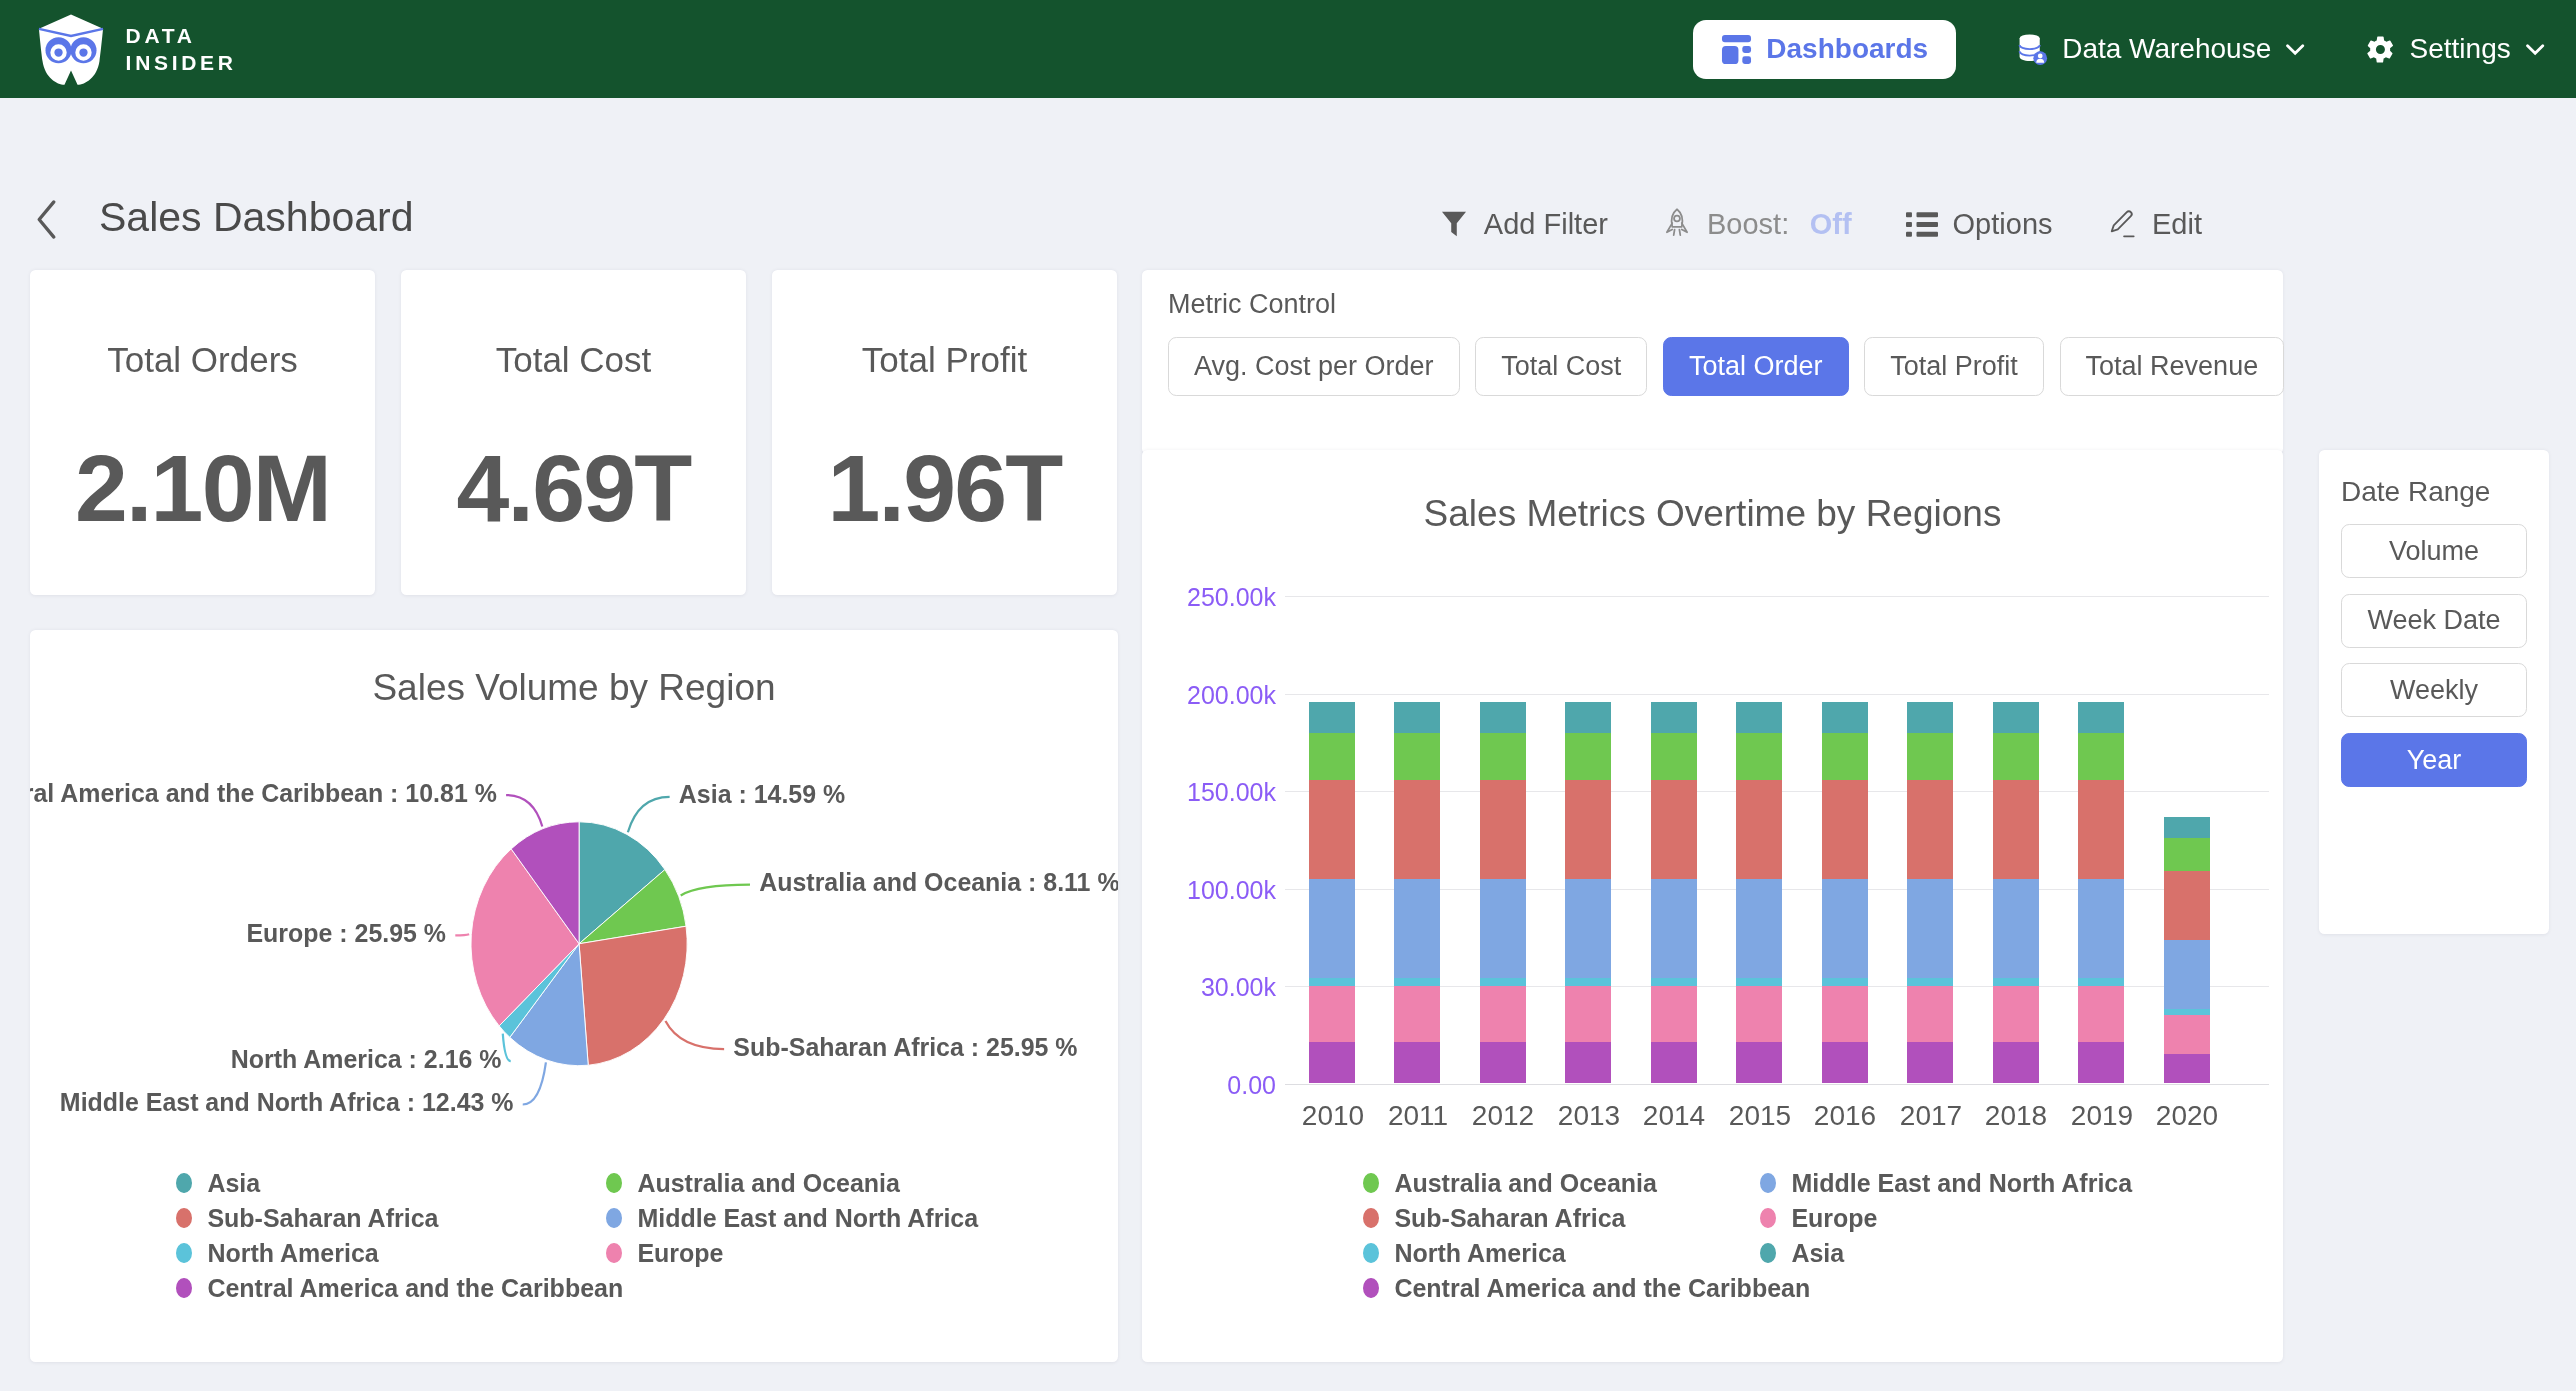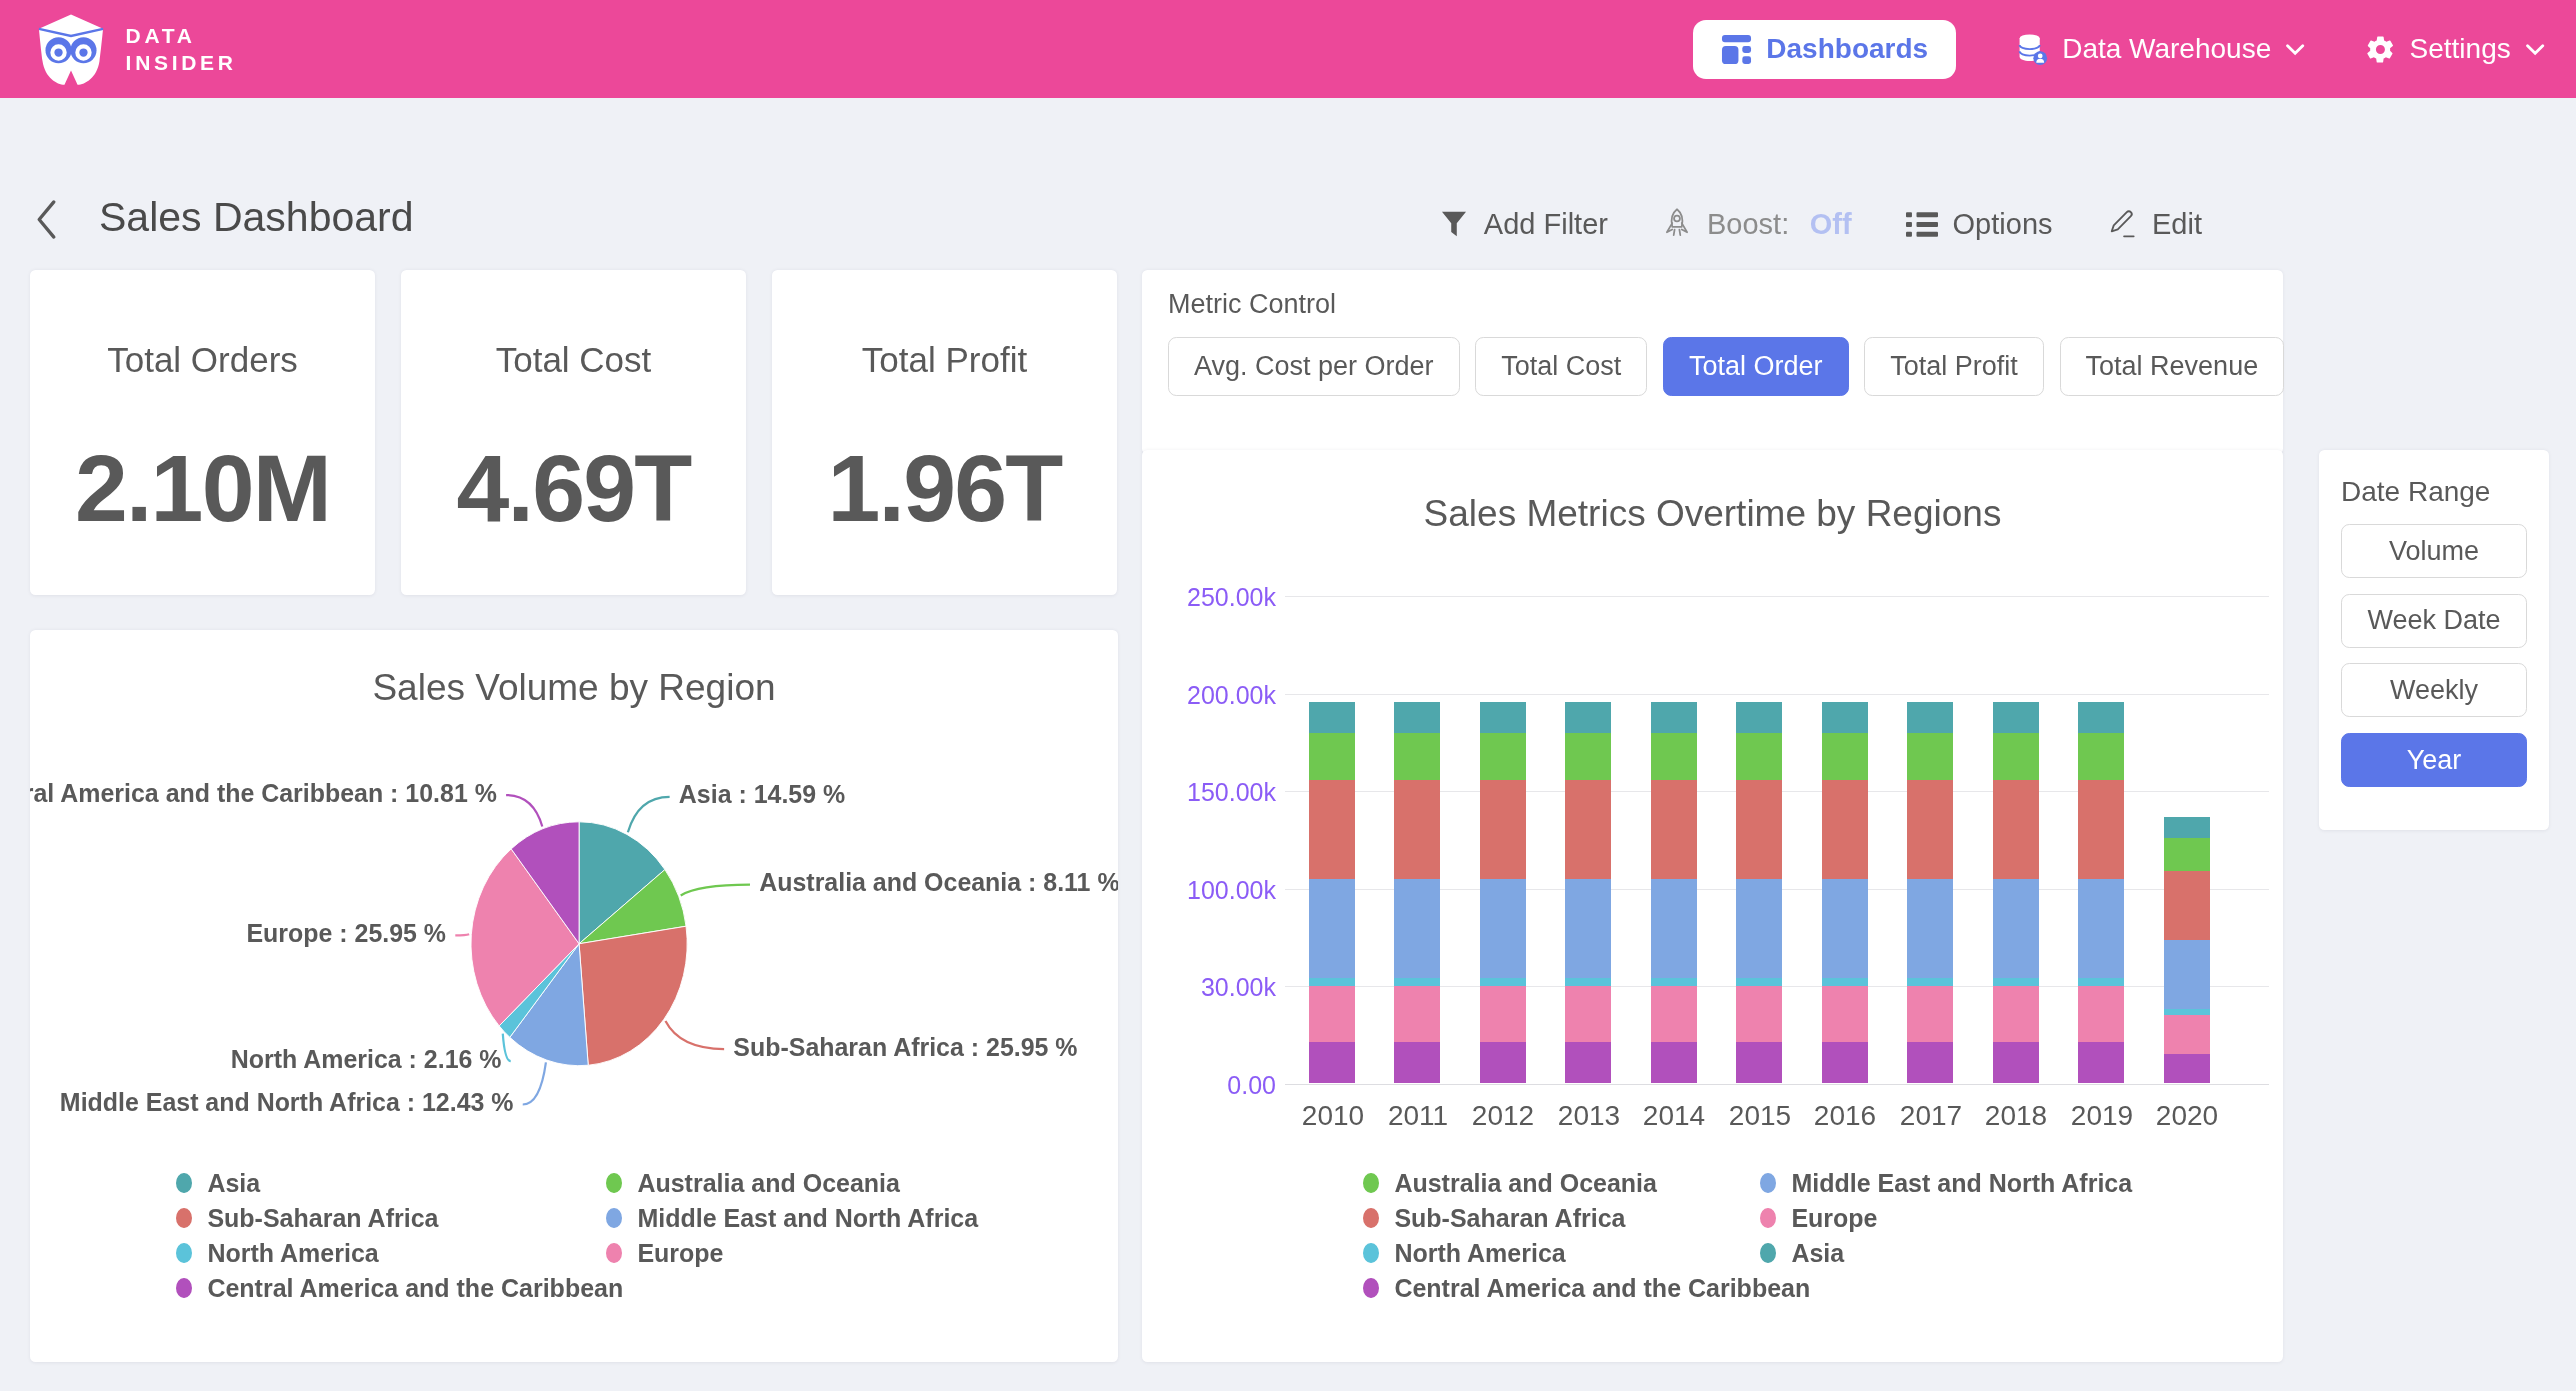--- a/index.html
+++ b/index.html
@@ -7,21 +7,21 @@
   body {
     background:#eff1f6;
     font-family:"Liberation Sans", sans-serif;
     position:relative;
     overflow:hidden;
     color:#595959;
   }
   
   .navbar {
     position:absolute; top:0; left:0; width:2576px; height:98px;
-    background:#ec4899; display:flex; align-items:center;
+    background:#14532d; display:flex; align-items:center;
     justify-content:space-between; padding:0 31px 0 33px;
   }
   .brand { display:flex; align-items:center; gap:16.6px; }
   .brand-text { color:#fff; font-weight:bold; font-size:21px; letter-spacing:3.7px; line-height:27px; }
   .nav-right { display:flex; align-items:center; gap:59px; }
   .nav-pill {
     background:#fff; color:#5B76E8; height:59px; border-radius:13px;
     display:flex; align-items:center; gap:14px; padding:0 28px;
     font-size:28px; font-weight:bold; cursor:pointer;
   }
@@ -46,21 +46,21 @@
   .metric-title { position:absolute; left:26px; top:18.5px; font-size:27px; color:#595959; }
   .metric-buttons { position:absolute; left:26px; top:67px; display:flex; gap:15.7px; }
   .btn {
     height:59px; padding:0 25px; border:1.8px solid #d9d9d9; border-radius:8.3px;
     background:#fff; color:#595959; font-size:27px;
     display:flex; align-items:center; justify-content:center; cursor:pointer; white-space:nowrap;
   }
   .btn.active { background:#5B76E8; border-color:#5B76E8; color:#fff; }
   .pie-card { left:30px; top:630px; width:1088px; height:732px; }
   .bar-card { left:1142px; top:450px; width:1141px; height:912px; }
-  .date-card { left:2319px; top:450px; width:230px; height:380px; }
+  .date-card { left:2319px; top:450px; width:230px; height:484px; }
   .chart-title { position:absolute; left:0; width:100%; text-align:center; font-size:37px; color:#595959; }
   .pie-title { top:37px; }
   .bar-title { top:43px; }
   
   #pie-svg { position:absolute; left:0; top:129px; }
   .pie-annot { font-size:27px; font-weight:bold; fill:#595959; }
   
   .plot { position:absolute; left:143px; top:146px; width:984px; height:488px; }
   .gridline { position:absolute; left:0; right:0; height:0.9px; background:#e7e7ea; }
   .gridline.zero { background:#dddde1; }

